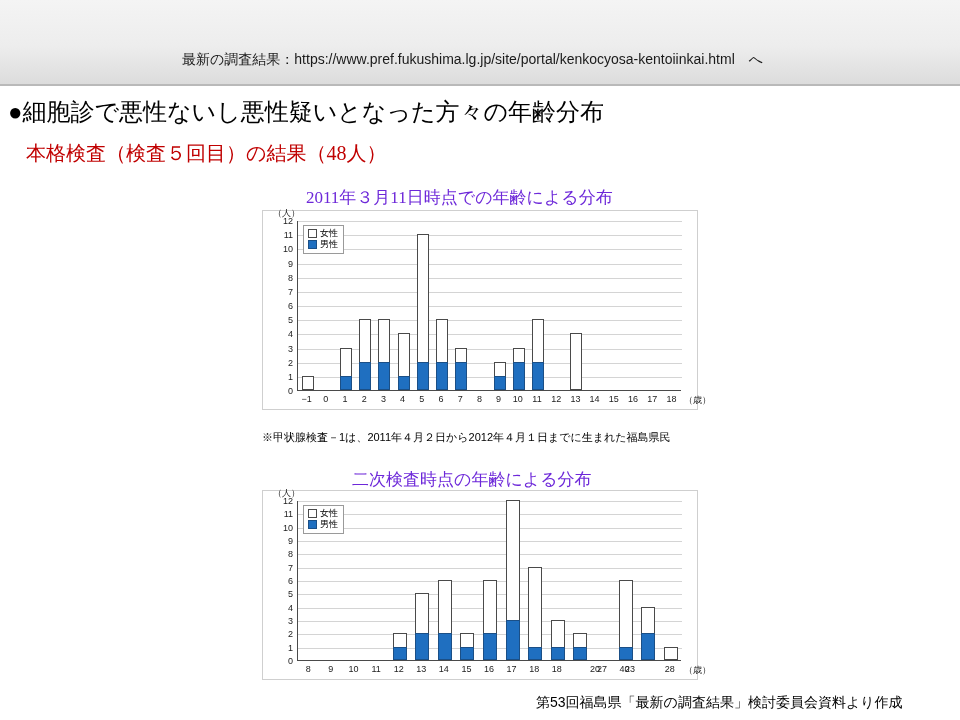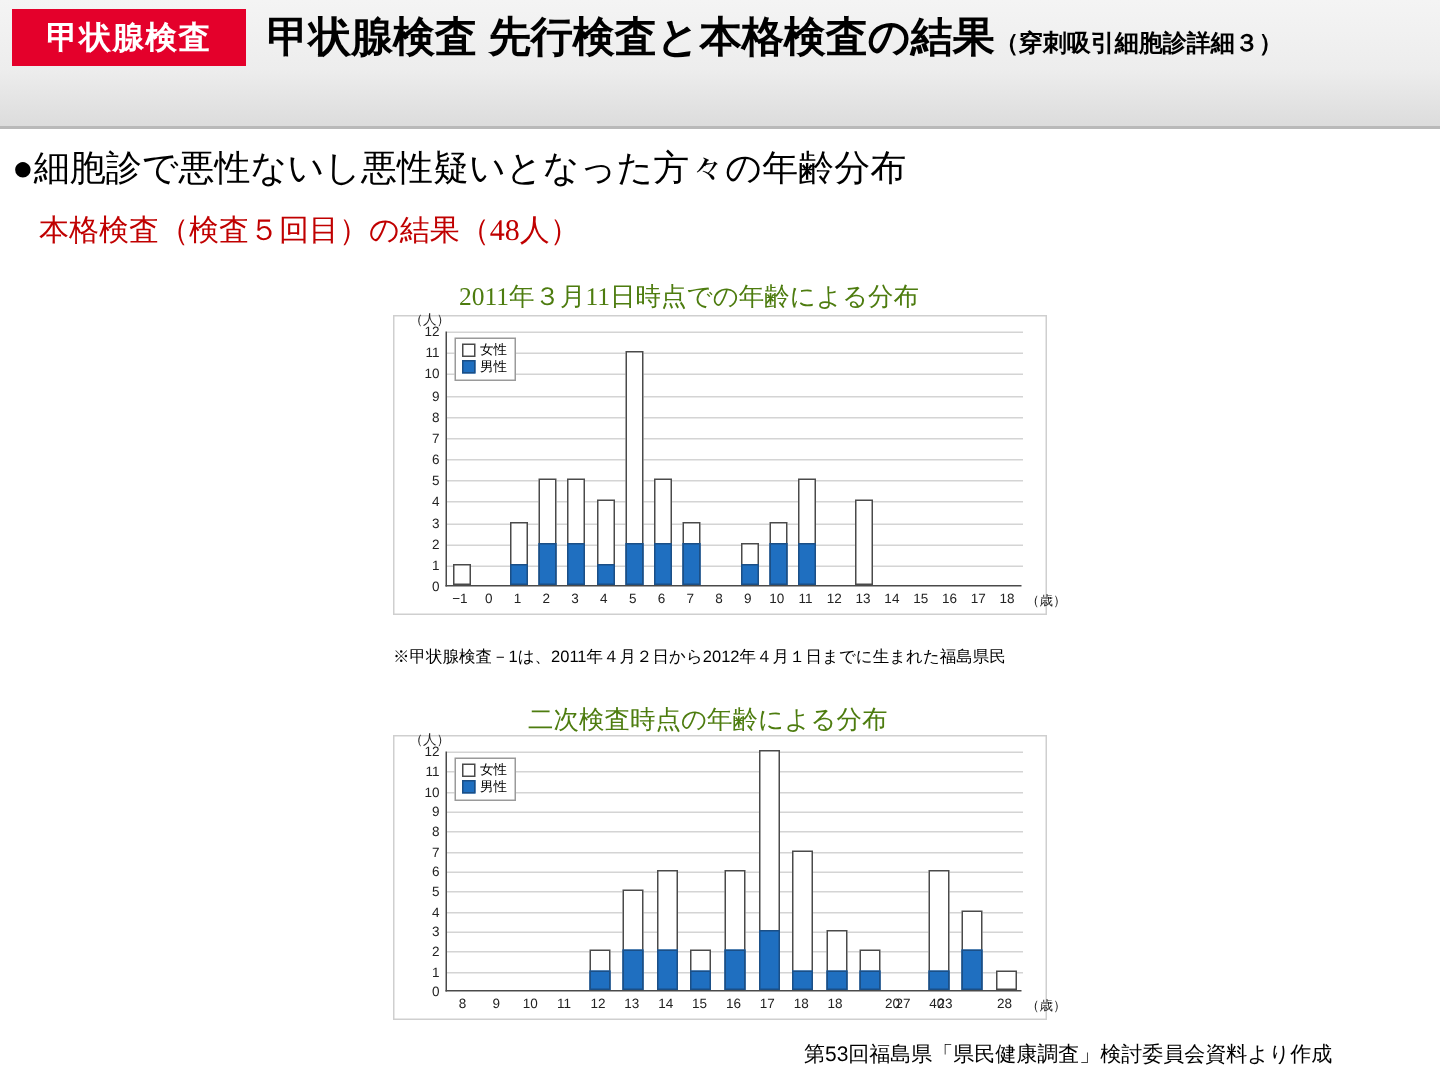--- a/index.html
+++ b/index.html
@@ -43,21 +43,21 @@
     font-size:24px;font-family:"Liberation Serif",serif;
     white-space:nowrap;
   }
   .subhead{
     position:absolute;left:26px;top:140px;
     font-size:20px;color:#c00000;font-family:"Liberation Serif",serif;
     white-space:nowrap;
   }
   .chart-title{
     position:absolute;
-    font-size:17px;color:#4d7c0f;
+    font-size:17px;color:#6d28d9;
     font-family:"Liberation Serif",serif;
     white-space:nowrap;
   }
   .note{
     position:absolute;left:262px;top:430px;
     font-size:11px;color:#000;white-space:nowrap;
   }
   .footer{
     position:absolute;left:536px;top:694px;
     font-size:14px;white-space:nowrap;
@@ -102,24 +102,21 @@
   }
   .legend .row{display:flex;align-items:center;gap:3px;white-space:nowrap;}
   .swatch{width:7px;height:7px;border:1px solid #4a4a4a;display:inline-block;}
   .swatch.f{background:#fff;}
   .swatch.m{background:#1f6fc0;border-color:#1b4f86;}
 </style>
 </head>
 <body>
 
 <div class="header">
-  <div class="badge">甲状腺検査</div>
-  <div class="title">
-    <span>甲状腺検査 先行検査と本格検査の結果</span><span class="sub">（穿刺吸引細胞診詳細３）</span>
-  </div>
+  <div class="urlline">最新の調査結果：https://www.pref.fukushima.lg.jp/site/portal/kenkocyosa-kentoiinkai.html　へ</div>
 </div>
 
 <div class="lead">●細胞診で悪性ないし悪性疑いとなった方々の年齢分布</div>
 <div class="subhead">本格検査（検査５回目）の結果（48人）</div>
 
 <div class="chart-title" id="t0" style="left:306px;top:186px;">2011年３月11日時点での年齢による分布</div>
 <div class="chart" id="c0" style="left:262px;top:210px;width:436px;height:200px;">
     <div class="plot" style="left: 34px; top: 10px; width: 384px; height: 170px;">
       <div class="gridline" style="top: 155.833px; width: 384px;"></div>
       <div class="gridline" style="top: 141.667px; width: 384px;"></div>
@@ -328,13 +325,13 @@
         <span class="swatch f"></span>
         <span>女性</span>
       </div>
       <div class="row">
         <span class="swatch m"></span>
         <span>男性</span>
       </div>
     </div>
   </div>
 
-<div class="footer">第53回福島県「県民健康調査」検討委員会資料より作成</div>
+<div class="footer">第53回福島県「最新の調査結果」検討委員会資料より作成</div>
 
 </body></html>

